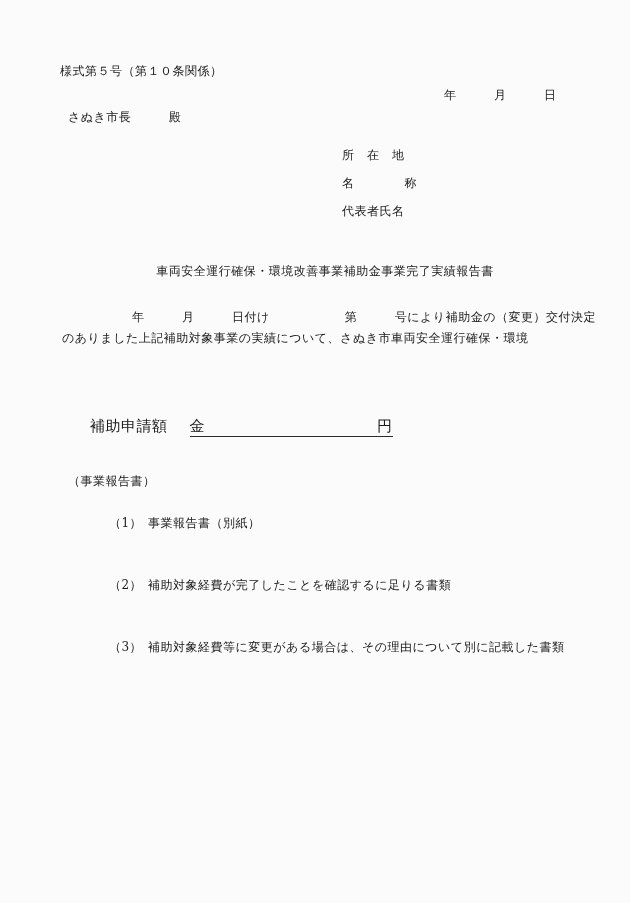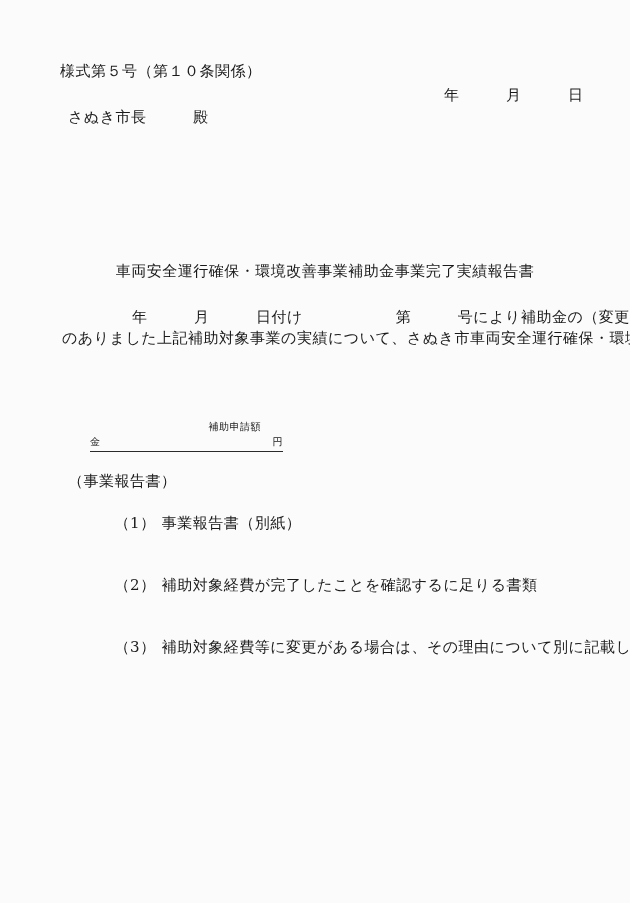--- a/index.html
+++ b/index.html
@@ -19,21 +19,21 @@
   .page {
     position: absolute;
     inset: 0;
     background: #fbfbfb;
     overflow: hidden;
   }
 
   
   .ln {
     position: absolute;
-    font-size: 15px;
+    font-size: 12px;
     line-height: 15px;
     letter-spacing: 0.5px;
     white-space: pre;
   }
 
   
   #form-number      { left: 60px;  top: 64px; }
   #date-line        { left: 444px; top: 88px; }
   #addressee        { left: 68px;  top: 110px; font-family: Liberation Serif, serif; }
 
@@ -67,26 +67,25 @@
     margin-bottom: 6px;
   }
   .body-block .ln.first { text-indent: 70px; }
 
   
   #amount-row {
     position: absolute;
     left: 90px;
     top: 419px;
     display: flex;
-    align-items: flex-end;
-    font-size: 10px;
+    align-items: flex-start;
+    font-size: 15px;
     line-height: 15px;
     letter-spacing: 0.5px;
     white-space: pre;
-    flex-direction: column;
   }
   #amount-row .amount-label { margin-right: 22px; }
   #amount-row .amount-fill {
     display: inline-flex;
     align-items: baseline;
     border-bottom: 1px solid #2a2a2a;
     padding-bottom: 2px;
   }
   #amount-row .amount-blank {
     display: inline-block;
@@ -111,20 +110,25 @@
 <body>
 
 <div class="page">
 
   <div class="ln" id="form-number">様式第５号（第１０条関係）</div>
 
   <div class="ln" id="date-line">年　　　月　　　日</div>
 
   <div class="ln" id="addressee">さぬき市長　　　殿</div>
 
+  <div class="party-block">
+    <div class="ln">所　在　地</div>
+    <div class="ln">名　　　　称</div>
+    <div class="ln">代表者氏名</div>
+  </div>
 
   <div class="ln" id="doc-title">車両安全運行確保・環境改善事業補助金事業完了実績報告書</div>
 
   <div class="body-block">
     <div class="ln first">年　　　月　　　日付け　　　　　　第　　　号により補助金の（変更）交付決定</div>
     <div class="ln">のありました上記補助対象事業の実績について、さぬき市車両安全運行確保・環境</div>
   </div>
 
   <div id="amount-row">
     <span class="amount-label">補助申請額</span>

